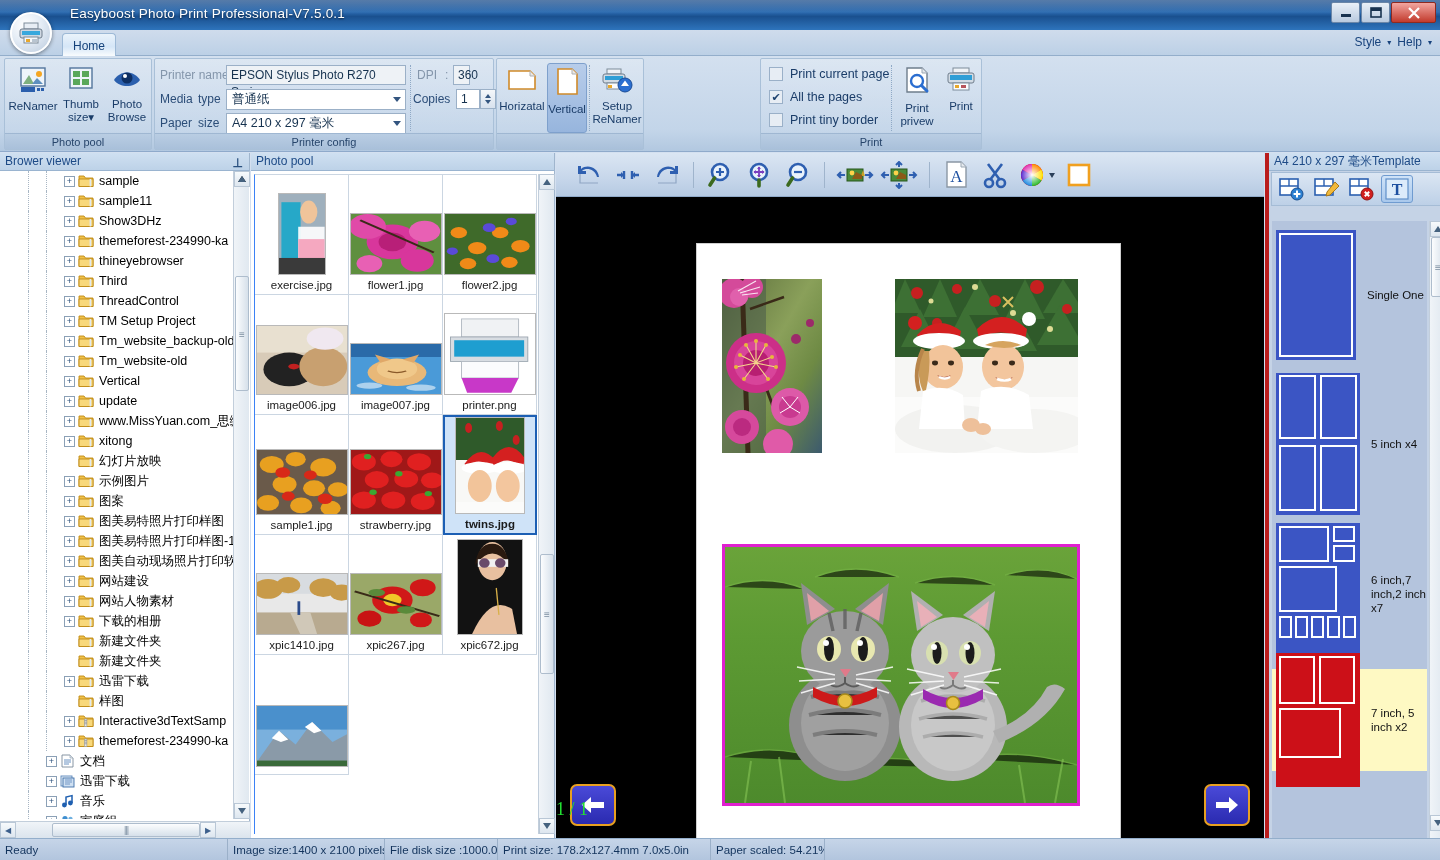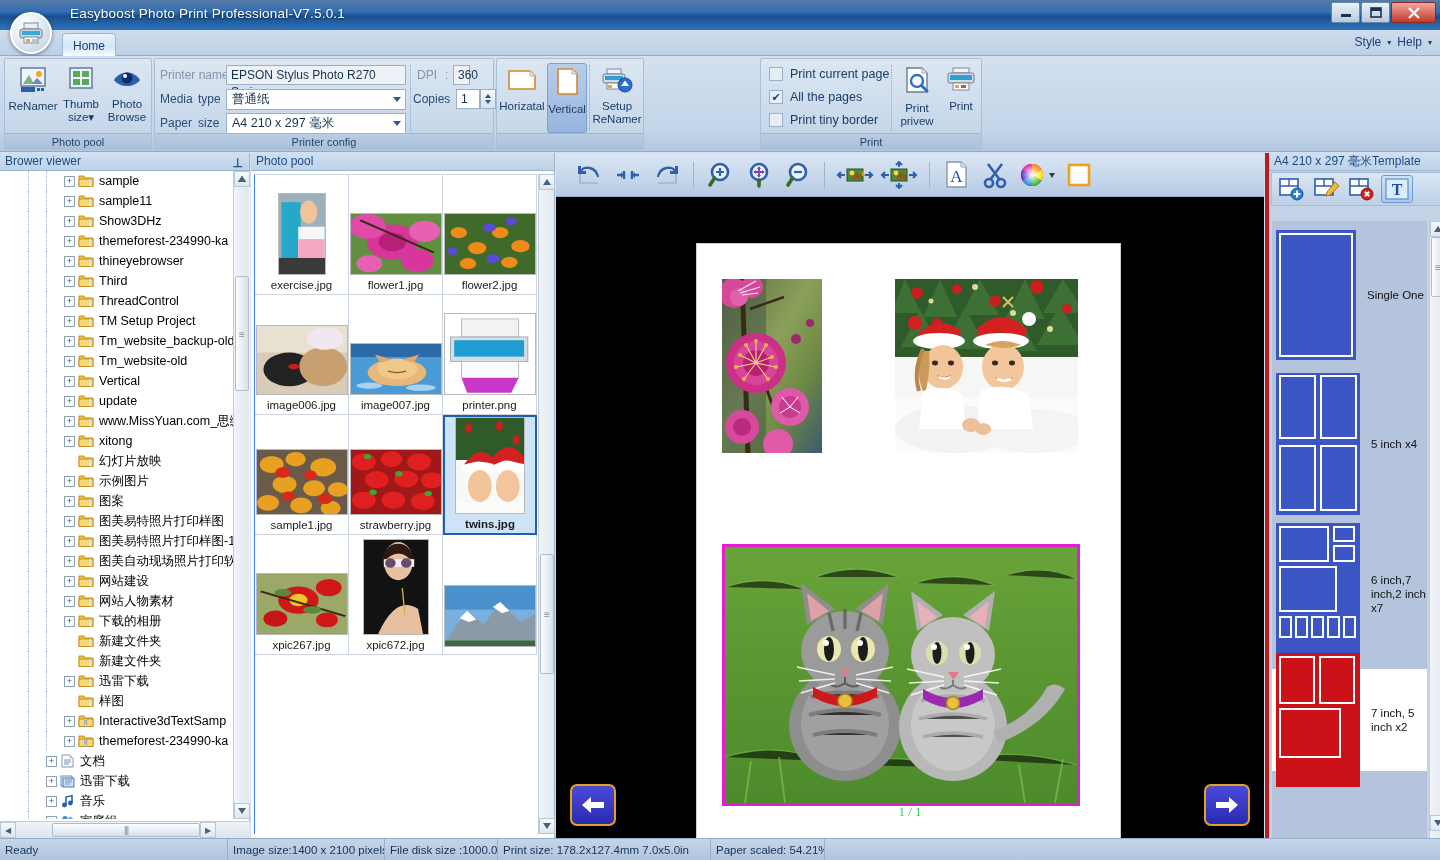--- a/index.html
+++ b/index.html
@@ -265,22 +265,22 @@
     background: #ffffff; border: 1px solid #cfcfcf;
   }
   .ph { position: absolute; overflow: hidden; }
   .navbtn {
     position: absolute; width: 46px; height: 42px; border-radius: 7px;
     background: linear-gradient(to bottom, #4a4ad8, #2a2ab0);
     border: 2px solid #e8a020; display: flex; align-items: center; justify-content: center;
     cursor: pointer; box-shadow: 0 1px 3px rgba(0,0,0,.5);
   }
   .pagecount {
-    position: absolute; left: 0; width: 708px; text-align: center;
-    color: #22e032; font-size: 13px; font-family: "Liberation Serif", serif;
+    position: absolute; left: 0; width: 708px; text-align: left;
+    color: #22e032; font-size: 18px; font-family: "Liberation Serif", serif;
   }
 
   
   .right-panel {
     position: absolute; left: 1265px; top: 153px; width: 175px; height: 685px;
     background: #c5d3e6; border-left: 4px solid #b91c1c;
   }
   .tmpl-toolbar {
     position: absolute; left: 2px; top: 19px; width: 171px; height: 34px;
     background: linear-gradient(to bottom, #dbe6f3, #bdd0e7);
@@ -1093,20 +1093,36 @@
               </g>
       <path d="M12,46 q22,-22 44,-4 l-2,8 q-20,-12 -38,-2 Z" fill="#d42020"></path>
       <ellipse cx="34%" cy="50%" rx="26%" ry="6%" fill="#ffffff"></ellipse>
       <path d="M52,40 q24,-22 46,0 l-2,10 q-22,-14 -42,-2 Z" fill="#d42020"></path>
       <ellipse cx="76%" cy="50%" rx="26%" ry="6%" fill="#ffffff"></ellipse>
       <ellipse cx="34%" cy="68%" rx="17%" ry="16%" fill="#f2c49a"></ellipse>
       <ellipse cx="74%" cy="68%" rx="17%" ry="16%" fill="#f3c69e"></ellipse>
       <rect y="84%" width="100%" height="16%" fill="#fbfbfa"></rect>
             </svg></div>
      <div class="pname">twins.jpg</div>
+        </div>
+        <div class="pcell">
+          <div class="pthumb" style="width:92px;height:62px"><svg width="92" height="62" viewBox="0 0 100 100" preserveAspectRatio="none">
+              <rect width="100%" height="100%" fill="#e8e8e8"></rect>
+      <rect y="0" width="100%" height="32%" fill="#d8dce0"></rect>
+      <g fill="#c89a48">
+                <circle cx="12%" cy="24%" r="16%"></circle>
+                <circle cx="34%" cy="18%" r="13%"></circle>
+      <circle cx="72%" cy="22%" r="15%"></circle>
+                <circle cx="92%" cy="30%" r="13%"></circle>
+              </g>
+      <rect y="62%" width="100%" height="38%" fill="#b8aa90"></rect>
+      <path d="M36,62 L48,100 L66,100 L58,62 Z" fill="#d0c8b8"></path>
+      <rect x="44%" y="44%" width="3%" height="22%" fill="#2a4a8a"></rect>
+            </svg></div>
+     <div class="pname">xpic1410.jpg</div>
         </div>
         <div class="pcell">
           <div class="pthumb" style="width:92px;height:62px"><svg width="92" height="62" viewBox="0 0 100 100" preserveAspectRatio="none">
               <rect width="100%" height="100%" fill="#9aa868"></rect>
       <circle cx="45%" cy="42%" r="22%" fill="#d01818"></circle>
               <circle cx="45%" cy="42%" r="10%" fill="#f0c828"></circle>
       <circle cx="78%" cy="22%" r="14%" fill="#d01818"></circle>
               <circle cx="20%" cy="72%" r="13%" fill="#c81414"></circle>
       <circle cx="76%" cy="74%" r="12%" fill="#d01818"></circle>
       <path d="M4,28 L96,68" stroke="#3a2a18" stroke-width="3"></path>
@@ -1545,21 +1561,21 @@
             <div class="cellbox" style="left:57px;top:22px;width:22px;height:17px"></div>
             <div class="cellbox" style="left:3px;top:43px;width:58px;height:46px"></div>
             <div class="cellbox" style="left:3px;top:93px;width:13px;height:22px"></div>
             <div class="cellbox" style="left:19px;top:93px;width:13px;height:22px"></div>
             <div class="cellbox" style="left:35px;top:93px;width:13px;height:22px"></div>
             <div class="cellbox" style="left:51px;top:93px;width:13px;height:22px"></div>
             <div class="cellbox" style="left:67px;top:93px;width:13px;height:22px"></div>
           </div>
      <div class="tmpl-lbl">6 inch,7 inch,2 inch x7</div>
         </div>
-        <div class="tmpl-item" style="height: 102px; background: #ffffff;">
+        <div class="tmpl-item" style="height: 102px; background: #fef9c3;">
           <div class="tmpl-prev" style="width:84px;height:134px;background:#cc1018;margin:4px">
             <div class="cellbox" style="left:3px;top:3px;width:36px;height:48px"></div>
             <div class="cellbox" style="left:43px;top:3px;width:36px;height:48px"></div>
             <div class="cellbox" style="left:3px;top:55px;width:62px;height:50px"></div>
           </div>
      <div class="tmpl-lbl">7 inch, 5 inch x2</div>
         </div>
       </div>
     <div class="vscroll" style="left:160px; top:68px; height:690px; width:15px;">
       <div class="btn-up">

